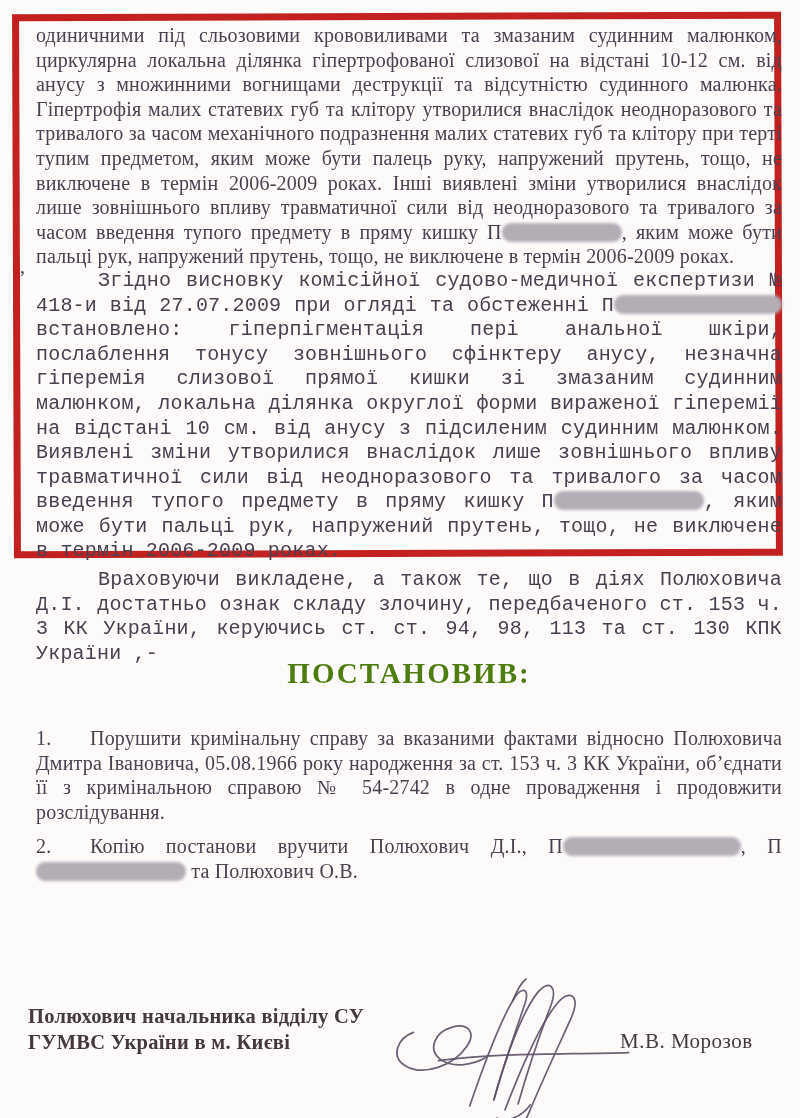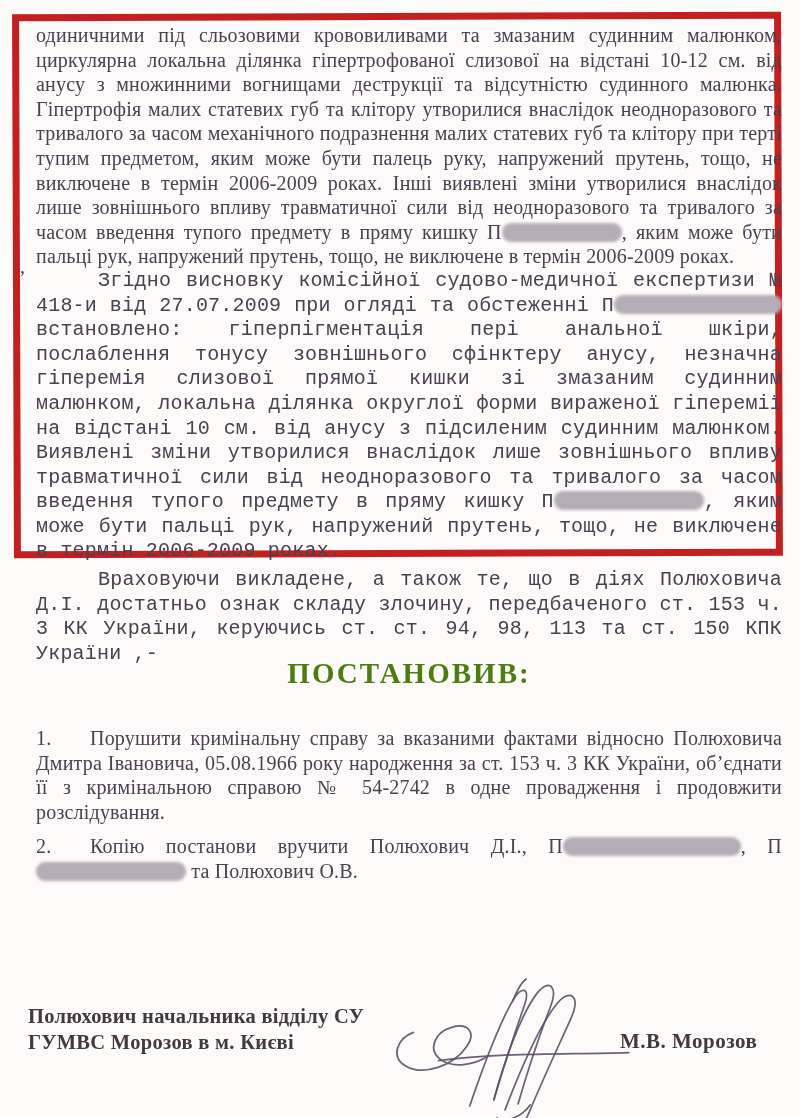--- a/index.html
+++ b/index.html
@@ -56,21 +56,21 @@
     position:absolute;left:20px;top:255px;
     font-size:20px;color:#4a4050;
   }
   .sig-left{
     position:absolute;left:28px;top:1003px;
     font-weight:bold;font-size:20.5px;line-height:26px;
     color:#45383f;letter-spacing:0.3px;
   }
   .sig-name{
     position:absolute;left:620px;top:1029px;
-    font-weight:bold;font-size:21px;
+    font-weight:normal;font-size:21px;
     color:#45383f;letter-spacing:0.5px;
   }
   .sig-svg{
     position:absolute;left:383px;top:972px;
     width:252px;height:146px;
     overflow:visible;
   }
   .sig-svg path{
     fill:none;
     stroke:#5e4f66;
@@ -87,41 +87,41 @@
   <div class="red-box"></div>
 
   <span class="margin-artifact">,</span>
 
   <div class="textblock boxed">
     <p>одиничними під сльозовими крововиливами та змазаним судинним малюнком, циркулярна локальна ділянка гіпертрофованої слизової на відстані 10-12 см. від анусу з множинними вогнищами деструкції та відсутністю судинного малюнка. Гіпертрофія малих статевих губ та клітору утворилися внаслідок неодноразового та тривалого за часом механічного подразнення малих статевих губ та клітору при терті тупим предметом, яким може бути палець руку, напружений прутень, тощо, не виключене в термін 2006-2009 роках. Інші виявлені зміни утворилися внаслідок лише зовнішнього впливу травматичної сили від неодноразового та тривалого за часом введення тупого предмету в пряму кишку П<span class="redact" style="width: 120px;"></span>, яким може бути пальці рук, напружений прутень, тощо, не виключене в термін 2006-2009 роках.</p>
     <p class="indent">Згідно висновку комісійної судово-медичної експертизи № 418-и від 27.07.2009 при огляді та обстеженні П<span class="redact" style="width: 168px;"></span> встановлено: гіперпігментація пері анальної шкіри, послаблення тонусу зовнішнього сфінктеру анусу, незначна гіперемія слизової прямої кишки зі змазаним судинним малюнком, локальна ділянка округлої форми вираженої гіперемії на відстані 10 см. від анусу з підсиленим судинним малюнком. Виявлені зміни утворилися внаслідок лише зовнішнього впливу травматичної сили від неодноразового та тривалого за часом введення тупого предмету в пряму кишку П<span class="redact" style="width: 150px;"></span>, яким може бути пальці рук, напружений прутень, тощо, не виключене в термін 2006-2009 роках.</p>
   </div>
 
   <div class="textblock closing">
-    <p class="indent">Враховуючи викладене, а також те, що в діях Полюховича Д.І. достатньо ознак складу злочину, передбаченого ст. 153 ч. 3 КК України, керуючись ст. ст. 94, 98, 113 та ст. 150 КПК України ,-</p>
+    <p class="indent">Враховуючи викладене, а також те, що в діях Полюховича Д.І. достатньо ознак складу злочину, передбаченого ст. 153 ч. 3 КК України, керуючись ст. ст. 94, 98, 113 та ст. 130 КПК України ,-</p>
   </div>
 
   <div class="textblock heading">ПОСТАНОВИВ:</div>
 
   <div class="textblock item1">
     <p>
       <span class="item-num">1.</span><span>Порушити кримінальну справу за вказаними фактами відносно Полюховича Дмитра Івановича, 05.08.1966 року народження за ст. 153 ч. 3 КК України, об’єднати її з кримінальною справою № 54-2742 в одне провадження і продовжити розслідування.</span>
     </p>
   </div>
 
   <div class="textblock item2">
     <p>
       <span class="item-num">2.</span><span>Копію постанови вручити Полюхович Д.І., П<span class="redact" style="width: 178px;"></span>, П<span class="redact" style="width: 150px;"></span> та Полюхович О.В.</span>
     </p>
   </div>
 
 
   <div class="sig-left">
     <div>Полюхович начальника відділу СУ</div>
-    <div>ГУМВС Морозов в м. Києві</div>
+    <div>ГУМВС України в м. Києві</div>
   </div>
 
   <svg class="sig-svg" viewBox="0 0 250 145" aria-hidden="true">
     <path d="M30,60 C14,66 7,84 22,93 C40,104 70,93 83,74 C93,60 84,50 68,55 C51,60 44,77 57,87 C70,96 90,92 102,85"></path>
     <path d="M86,133 C100,92 116,50 129,28 C137,14 146,15 141,31 C131,60 118,98 110,127"></path>
     <path d="M110,127 C121,86 138,40 153,21 C165,6 174,14 166,35 C154,66 143,100 134,131"></path>
     <path d="M121,137 C136,98 157,50 173,31 C186,16 196,24 187,45 C174,74 158,108 146,137 C140,152 132,162 127,158"></path>
     <path d="M55,88 C115,80 178,82 244,80"></path>
     <path d="M146,132 C138,143 124,150 113,145"></path>
     <path d="M129,28 C133,18 138,10 142,7"></path>

